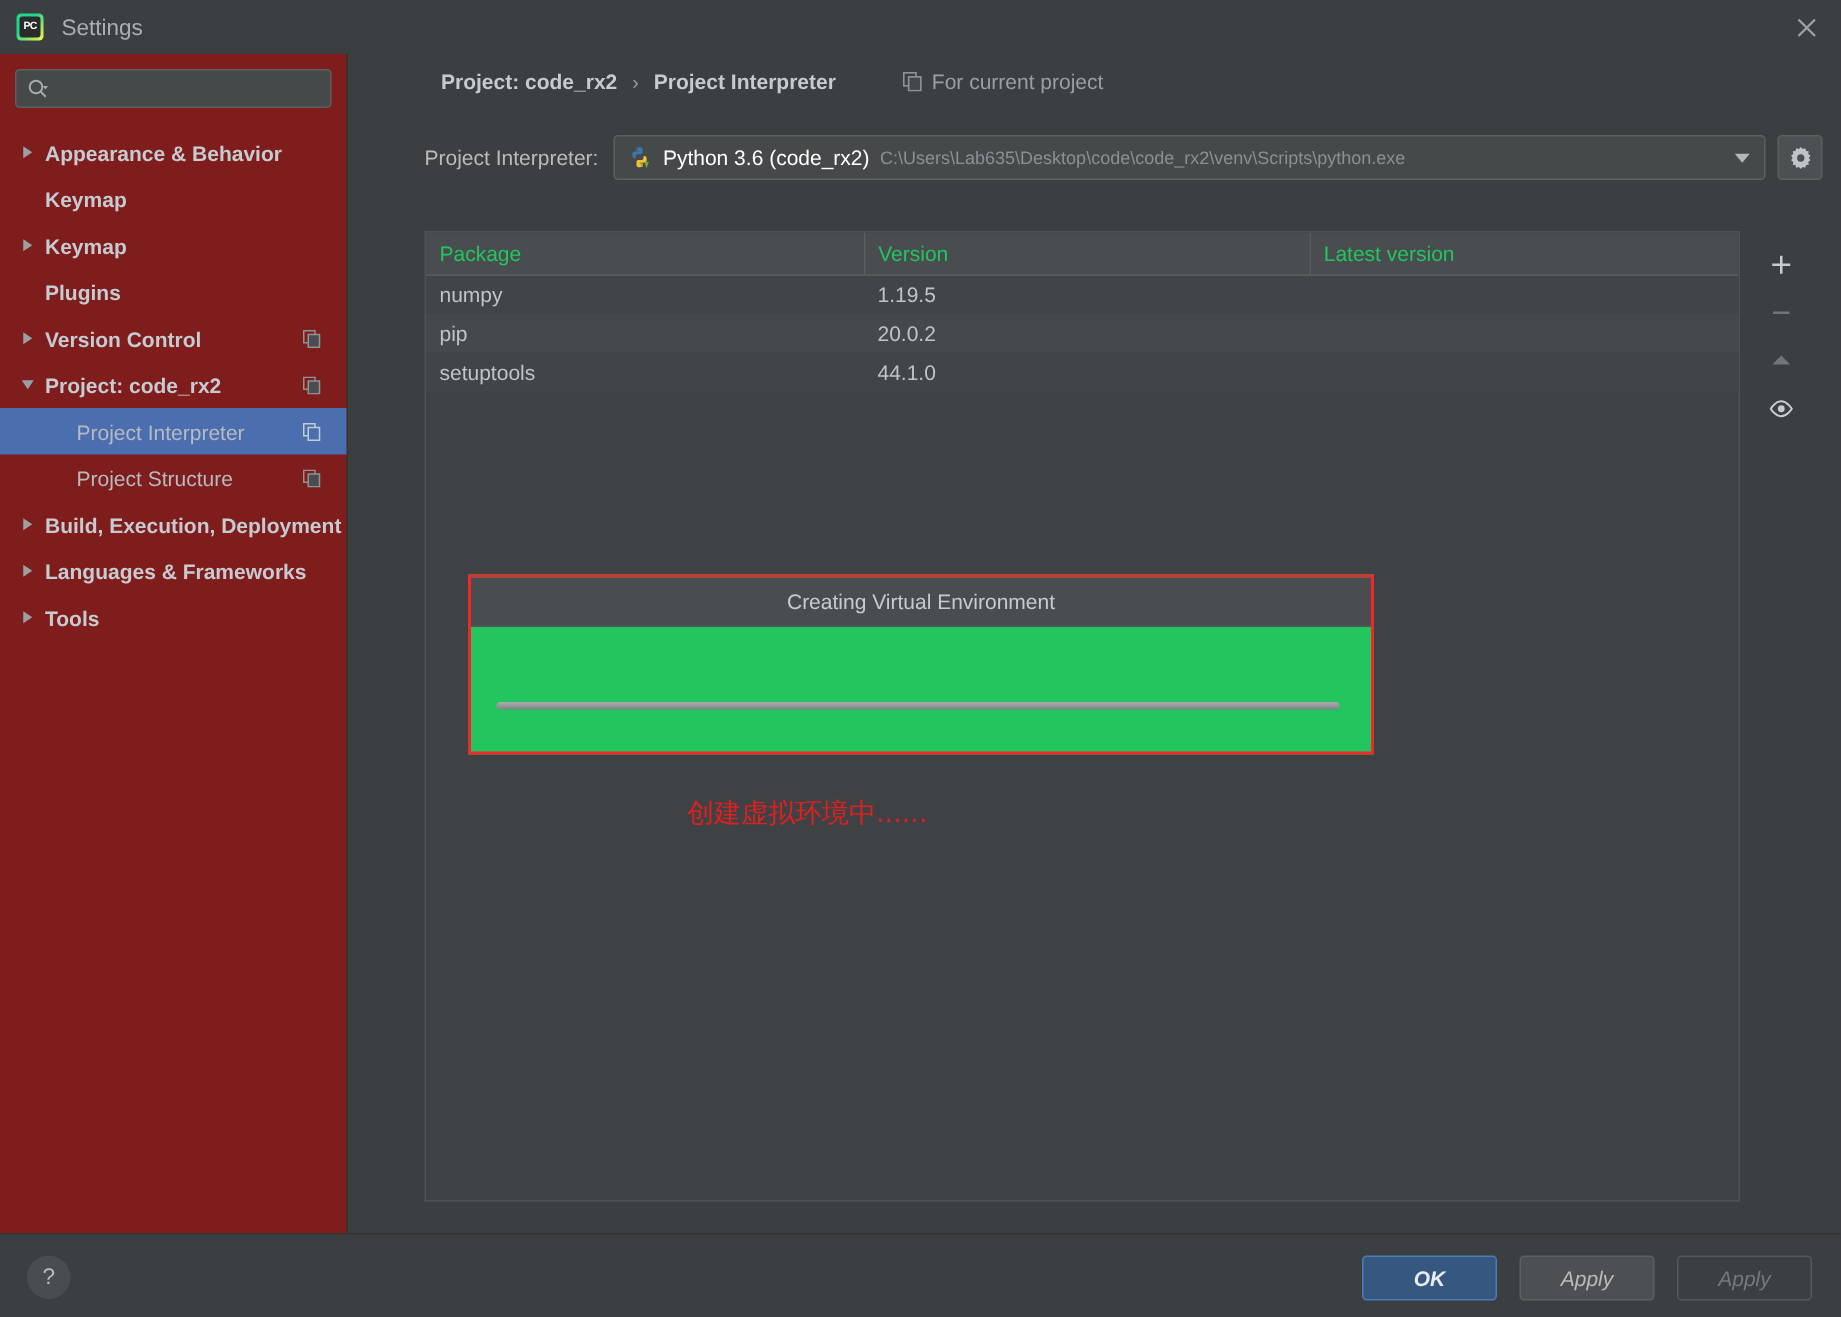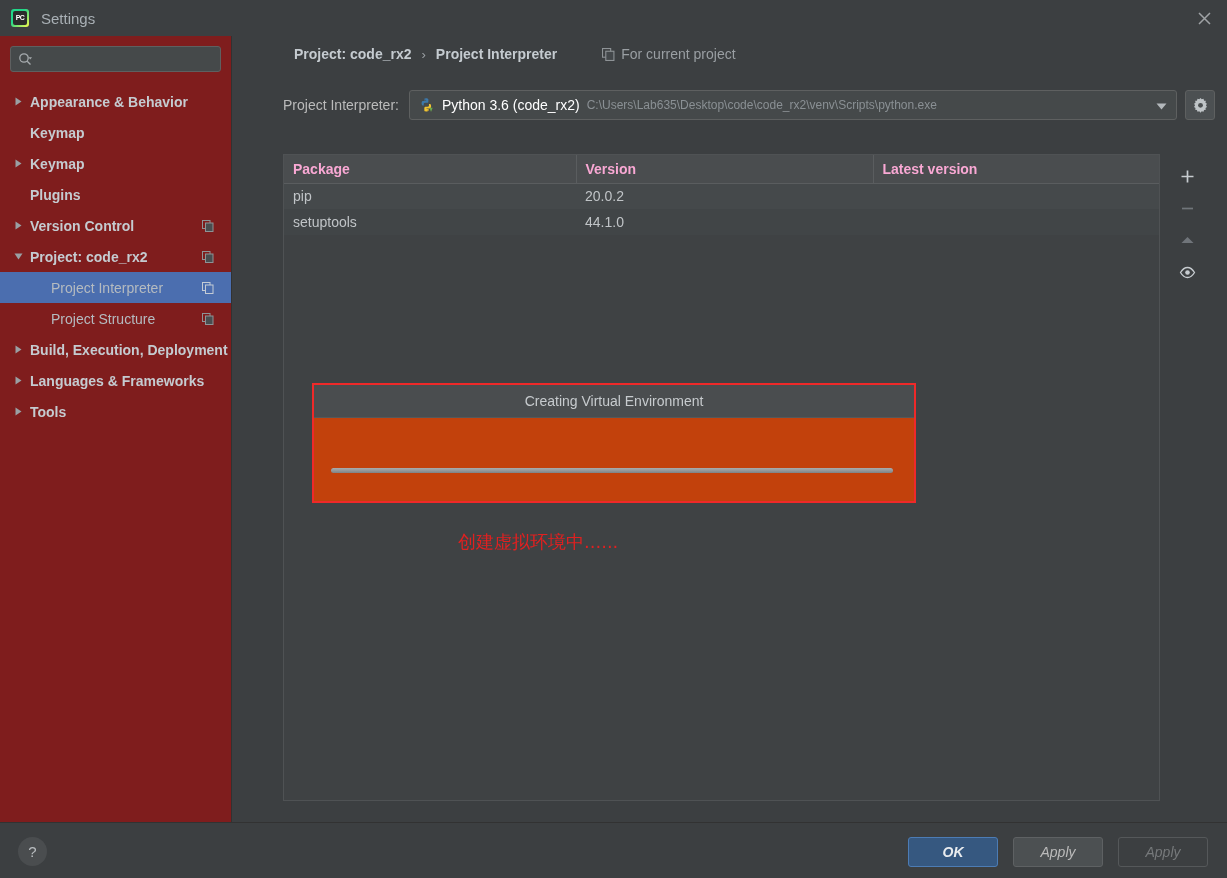--- a/index.html
+++ b/index.html
@@ -162,21 +162,21 @@
   .table-wrap {
     width: 877px; height: 647px;
     border: 1px solid #4f5254;
     background: #3f4244;
     overflow: hidden;
   }
   table.pkg { width: 100%; border-collapse: collapse; }
   table.pkg th {
     height: 28px;
     background: #4a4d4f;
-    color: #f9a8d4; font-size: 14px; font-weight: bold;
+    color: #22c55e; font-size: 14px; font-weight: normal;
     text-align: left; padding-left: 9px;
     border-bottom: 1px solid #5a5d5f;
     border-right: 1px solid #5a5d5f;
   }
   table.pkg th:last-child { border-right: none; }
   table.pkg td {
     height: 26px; font-size: 14px; color: #c0c4c7;
     padding-left: 9px;
   }
   table.pkg tr.odd td { background: #414547; }
@@ -193,21 +193,21 @@
     width: 30px; height: 32px;
     display: flex; align-items: center; justify-content: center;
     cursor: pointer;
   }
 
   
   .progress-dialog {
     position: absolute; left: 312px; top: 383px;
     width: 604px; height: 120px;
     border: 2px solid #ef2929;
-    background: #c2410c;
+    background: #22c55e;
   }
   .pd-title {
     height: 33px; background: #4a4d4f;
     display: flex; align-items: center; justify-content: center;
     color: #c7cbce; font-size: 14px;
     border-bottom: 1px solid #55585a;
   }
   .pd-body { position: relative; height: 83px; }
   .pd-bar {
     position: absolute; left: 17px; top: 50px;
@@ -449,20 +449,25 @@
       <div class="table-wrap">
         <table class="pkg">
           <thead>
             <tr>
               <th class="col-pkg">Package</th>
               <th class="col-ver">Version</th>
               <th>Latest version</th>
             </tr>
           </thead>
           <tbody>
+            <tr class="odd">
+              <td>numpy</td>
+              <td>1.19.5</td>
+              <td></td>
+            </tr>
             <tr class="even">
               <td>pip</td>
               <td>20.0.2</td>
               <td></td>
             </tr>
             <tr class="odd">
               <td>setuptools</td>
               <td>44.1.0</td>
               <td></td>
             </tr>

